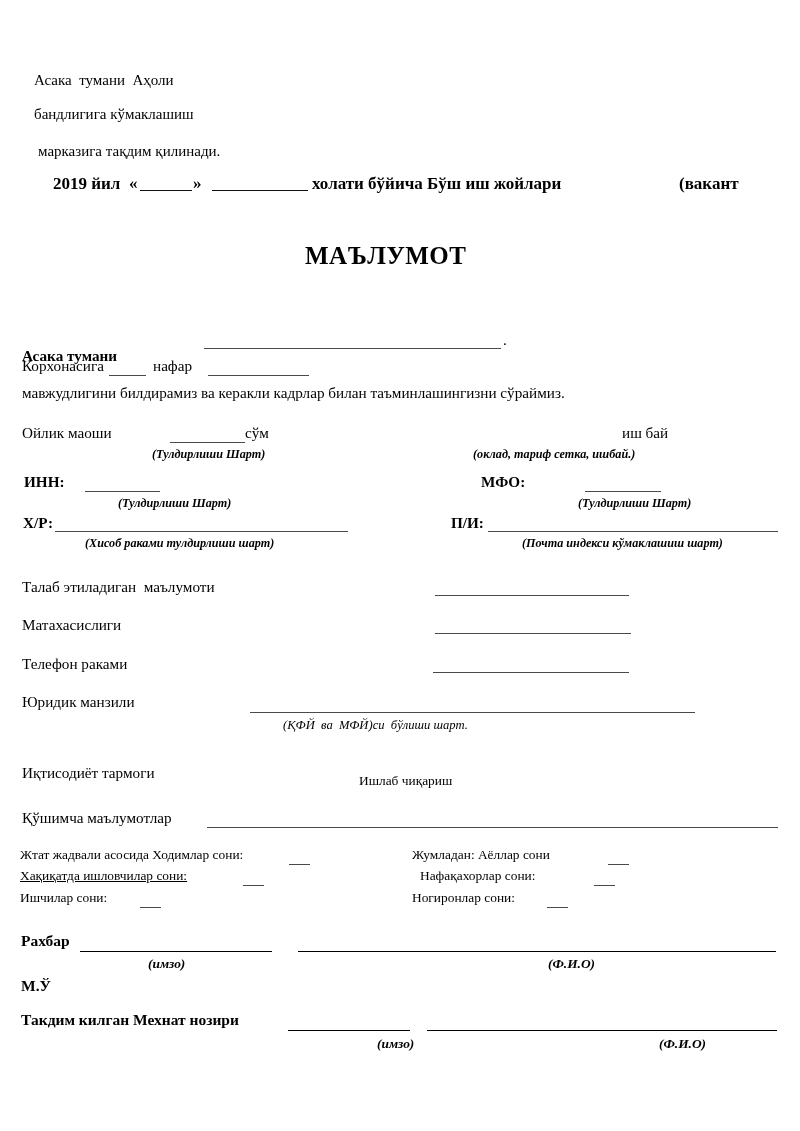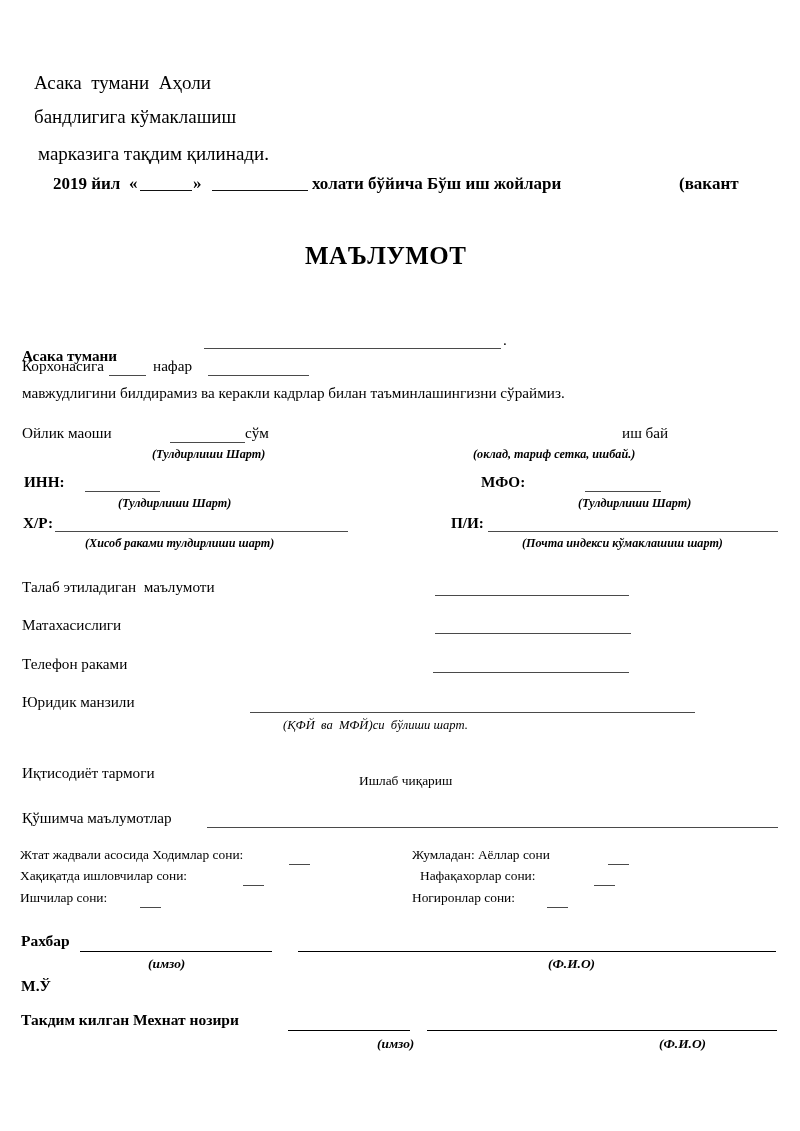--- a/index.html
+++ b/index.html
@@ -32,21 +32,21 @@
   .rule {
     position: absolute;
     height: 0;
     border-top: 1.3px solid #4a4a4a;
   }
   .rule.dark { border-top-color: #111111; }
   .rule.thin { border-top-width: 1px; }
   .rule.heavy { border-top-width: 1.6px; border-top-color: #000; }
 
   
-  .hdr { font-size: 19px; }
+  .hdr { font-size: 15px; }
 
   
   .title-line { font-size: 17px; font-weight: bold; }
   .doc-title  { font-size: 25px; font-weight: bold; letter-spacing: .5px; }
 
   
   .body-txt  { font-size: 15.2px; }
   .body-bold { font-size: 15.2px; font-weight: bold; }
   .note      { font-size: 12.2px; font-weight: bold; font-style: italic; }
   .note-lt   { font-size: 12.6px; font-style: italic; }
@@ -119,21 +119,21 @@
 
   <div class="t body-txt" style="left:22px; top:765px;">Иқтисодиёт тармоги</div>
   <div class="t small-txt" style="left:359px; top:766px;margin-top:8px;">Ишлаб чиқариш</div>
 
   <div class="t body-txt" style="left:22px; top:810px;">Қўшимча маълумотлар</div>
   <div class="rule" style="left:207px; top:827px; width:571px;"></div>
 
   <div class="t small-txt" style="left:20px; top:848px;">Жтат жадвали асосида Ходимлар сони:</div>
   <div class="rule thin" style="left:289px; top:864px; width:21px;"></div>
 
-  <div class="t small-txt" style="left:20px; top:869px;">Хақиқатда ишловчилар сони:</div>
+  <div class="t small-txt" style="left:20px; top:869px;text-decoration:underline;">Хақиқатда ишловчилар сони:</div>
   <div class="rule thin" style="left:243px; top:885px; width:21px;"></div>
 
   <div class="t small-txt" style="left:20px; top:891px;">Ишчилар сони:</div>
   <div class="rule thin" style="left:140px; top:907px; width:21px;"></div>
 
   <div class="t small-txt" style="left:412px; top:848px;">Жумладан: Аёллар сони</div>
   <div class="rule thin" style="left:608px; top:864px; width:21px;"></div>
 
   <div class="t small-txt" style="left:420px; top:869px;">Нафақахорлар сони:</div>
   <div class="rule thin" style="left:594px; top:885px; width:21px;"></div>

